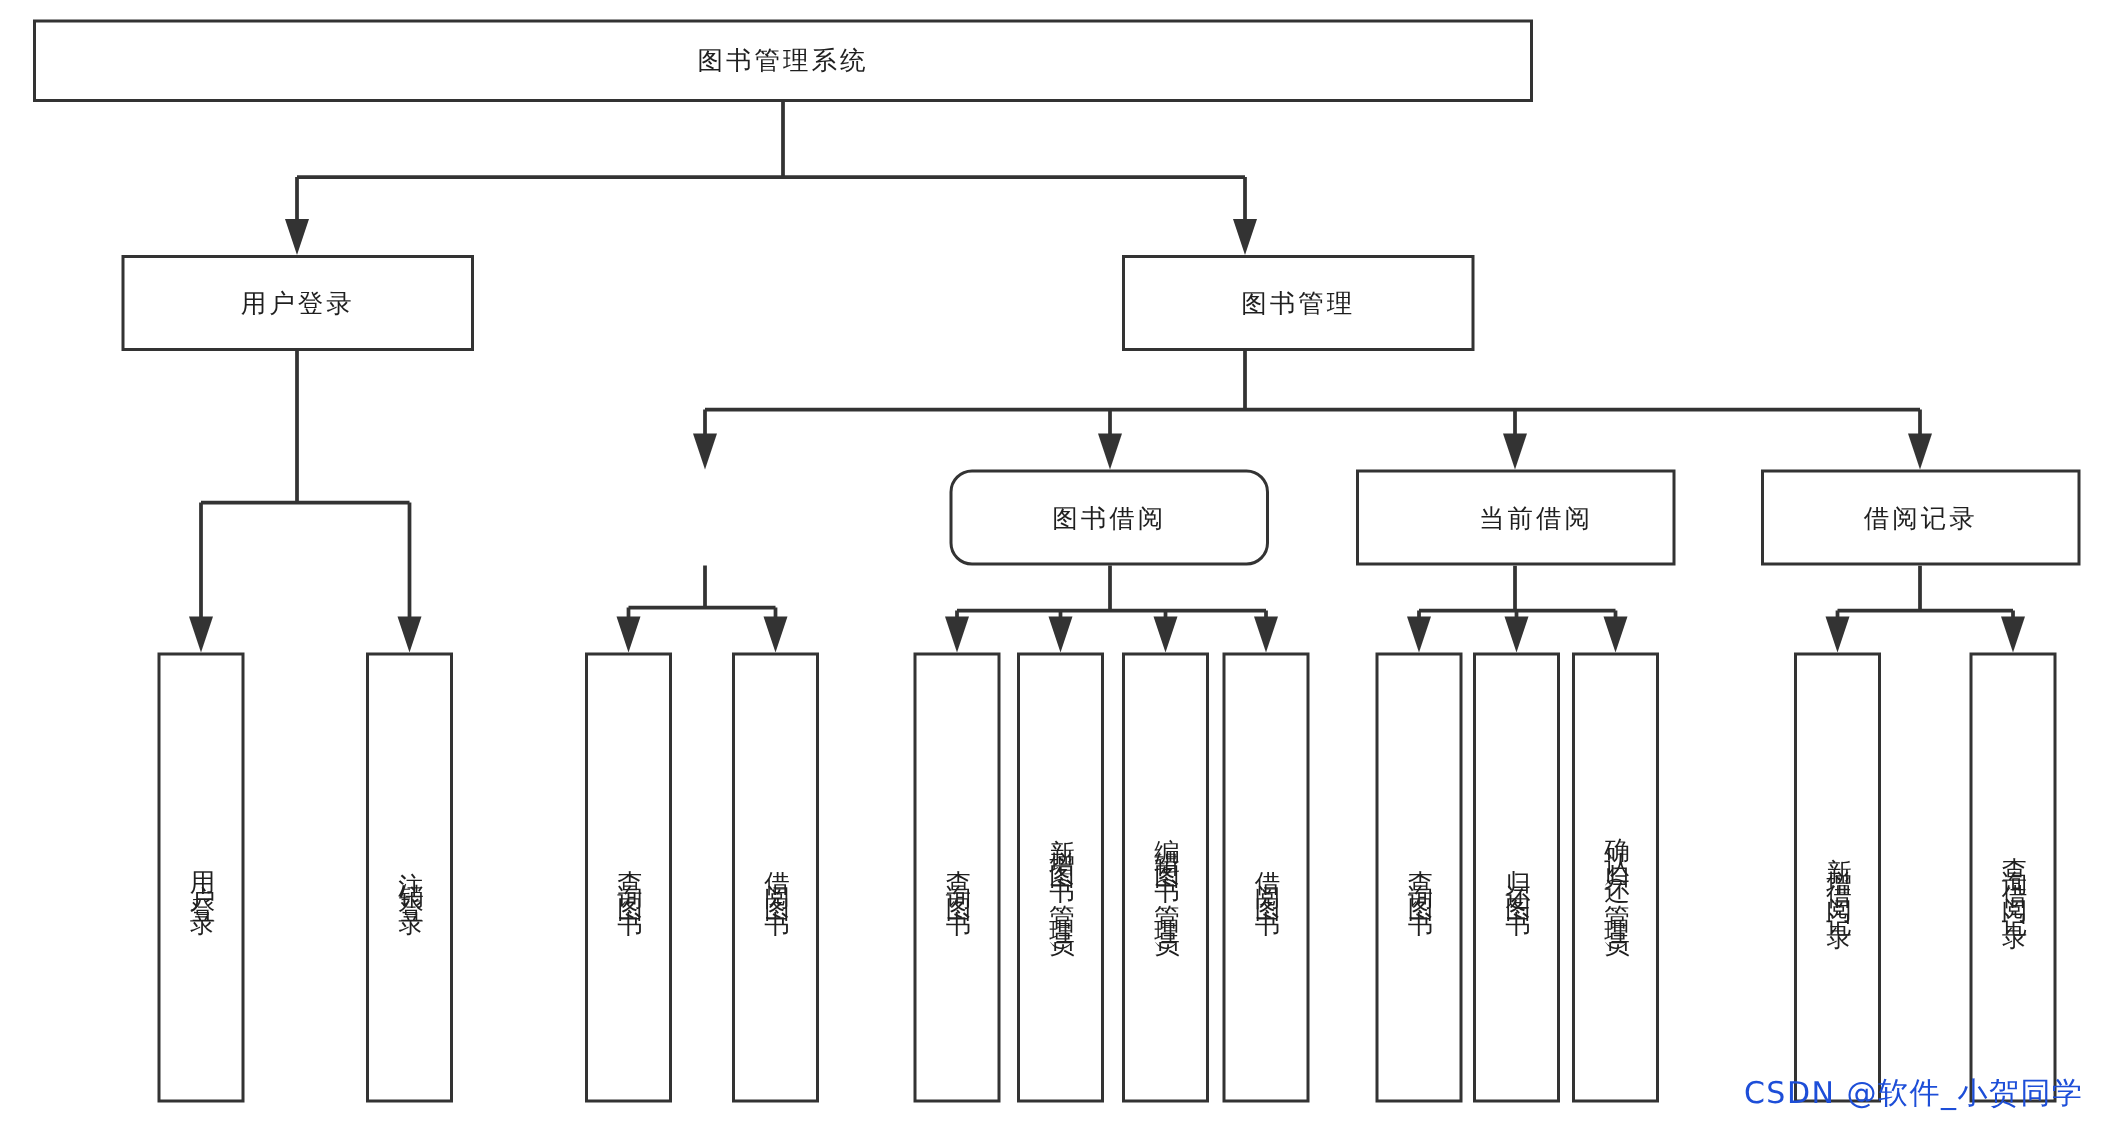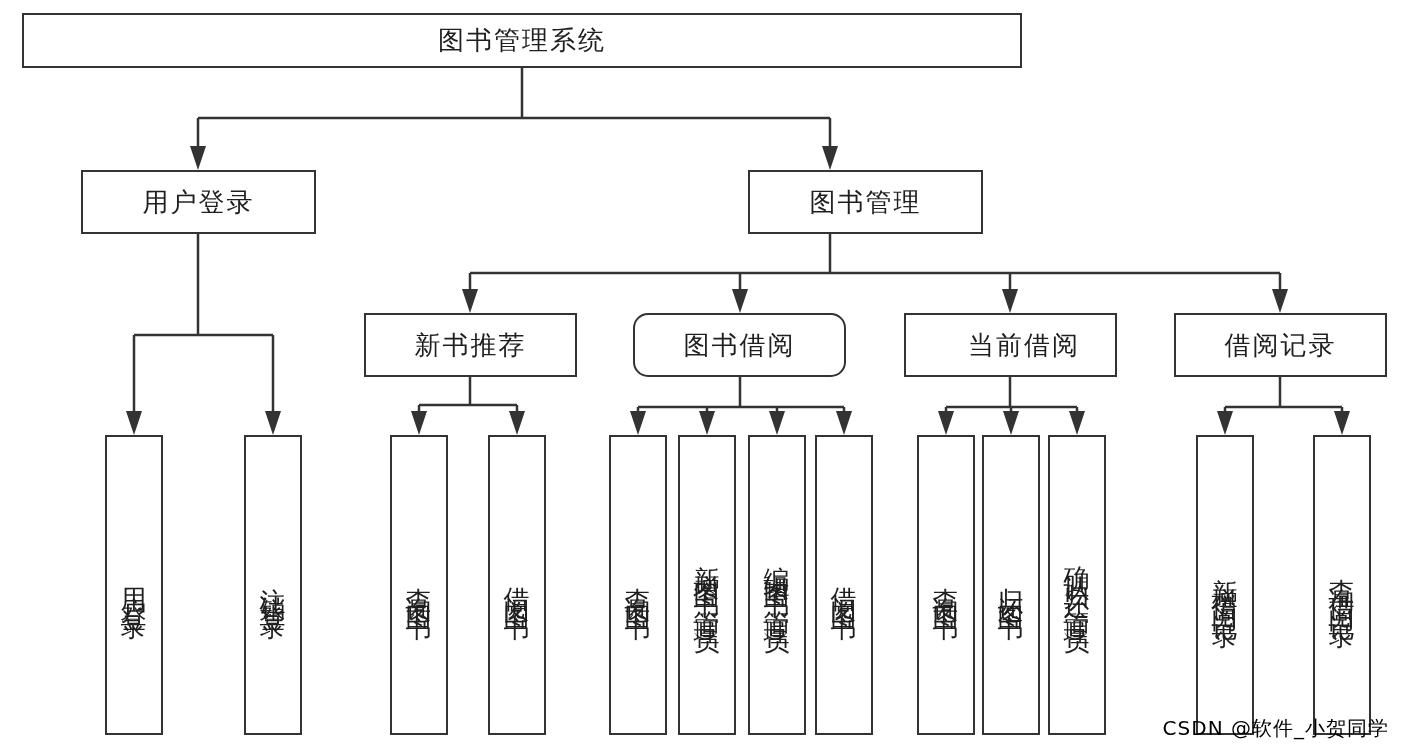--- a/index.html
+++ b/index.html
@@ -24,42 +24,42 @@
   .connectors polygon { fill: #333333; }
   .node {
     position: absolute;
     box-sizing: border-box;
     background: #ffffff;
     border: 2px solid #333333;
     color: #1f1f1f;
     display: flex;
     align-items: center;
     justify-content: center;
-    font-size: 26px;
+    font-size: 17px;
     letter-spacing: 2px;
     text-align: center;
   }
   .node-root   { left: 22px;  top: 13px;  width: 1000px; height: 55px; }
   .node-l2     { top: 170px; width: 235px; height: 64px; }
   .node-l2.user { left: 81px; }
   .node-l2.book { left: 712px; margin-left: 36px; }
   .node-l3     { top: 313px; width: 213px; height: 64px; }
   .leaf        { top: 435px; width: 58px; height: 300px; }
   .leaf .vtext {
     writing-mode: vertical-rl;
     letter-spacing: 9px;
     line-height: 1;
     max-height: 292px;
   }
   .watermark {
     position: absolute;
     right: 16px;
     bottom: 5px;
     font-size: 20px;
-    color: #000000;
+    color: #1d4ed8;
     letter-spacing: 1px;
     white-space: nowrap;
   }
 </style>
 </head>
 <body>
 
 <div class="canvas">
 
   <svg class="connectors" viewBox="0 0 1405 747" xmlns="http://www.w3.org/2000/svg" aria-hidden="true">
@@ -128,23 +128,20 @@
     <span>图书管理系统</span>
   </div>
 
   <div class="node node-l2 user">
     <span>用户登录</span>
   </div>
   <div class="node node-l2 book">
     <span>图书管理</span>
   </div>
 
-  <div class="node node-l3" style="left:364px;">
-    <span>新书推荐</span>
-  </div>
   <div class="node node-l3" style="left:633px;border-radius:15px;">
     <span>图书借阅</span>
   </div>
   <div class="node node-l3" style="left:904px;padding-left:27px;">
     <span>当前借阅</span>
   </div>
   <div class="node node-l3" style="left:1174px;">
     <span>借阅记录</span>
   </div>
 

